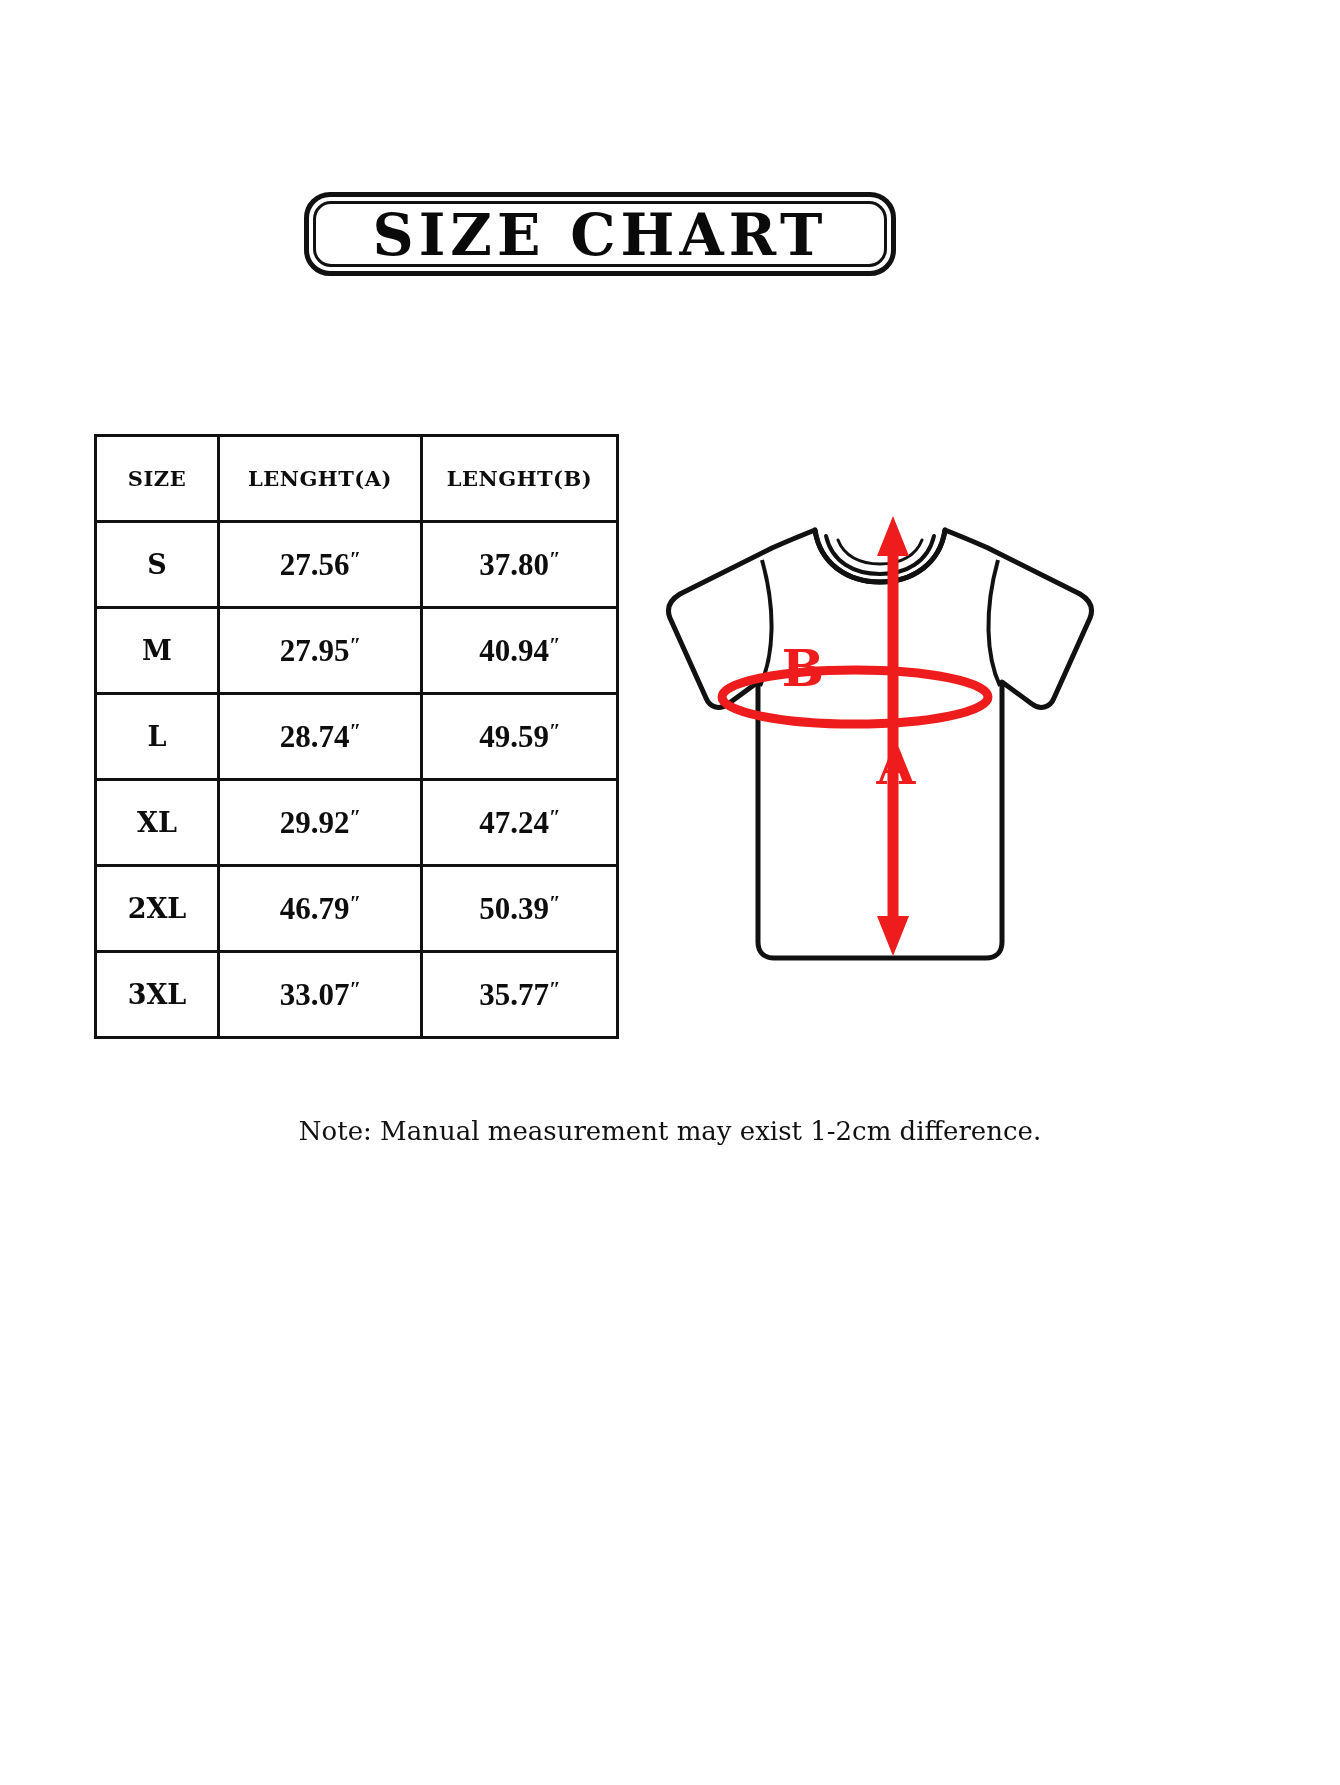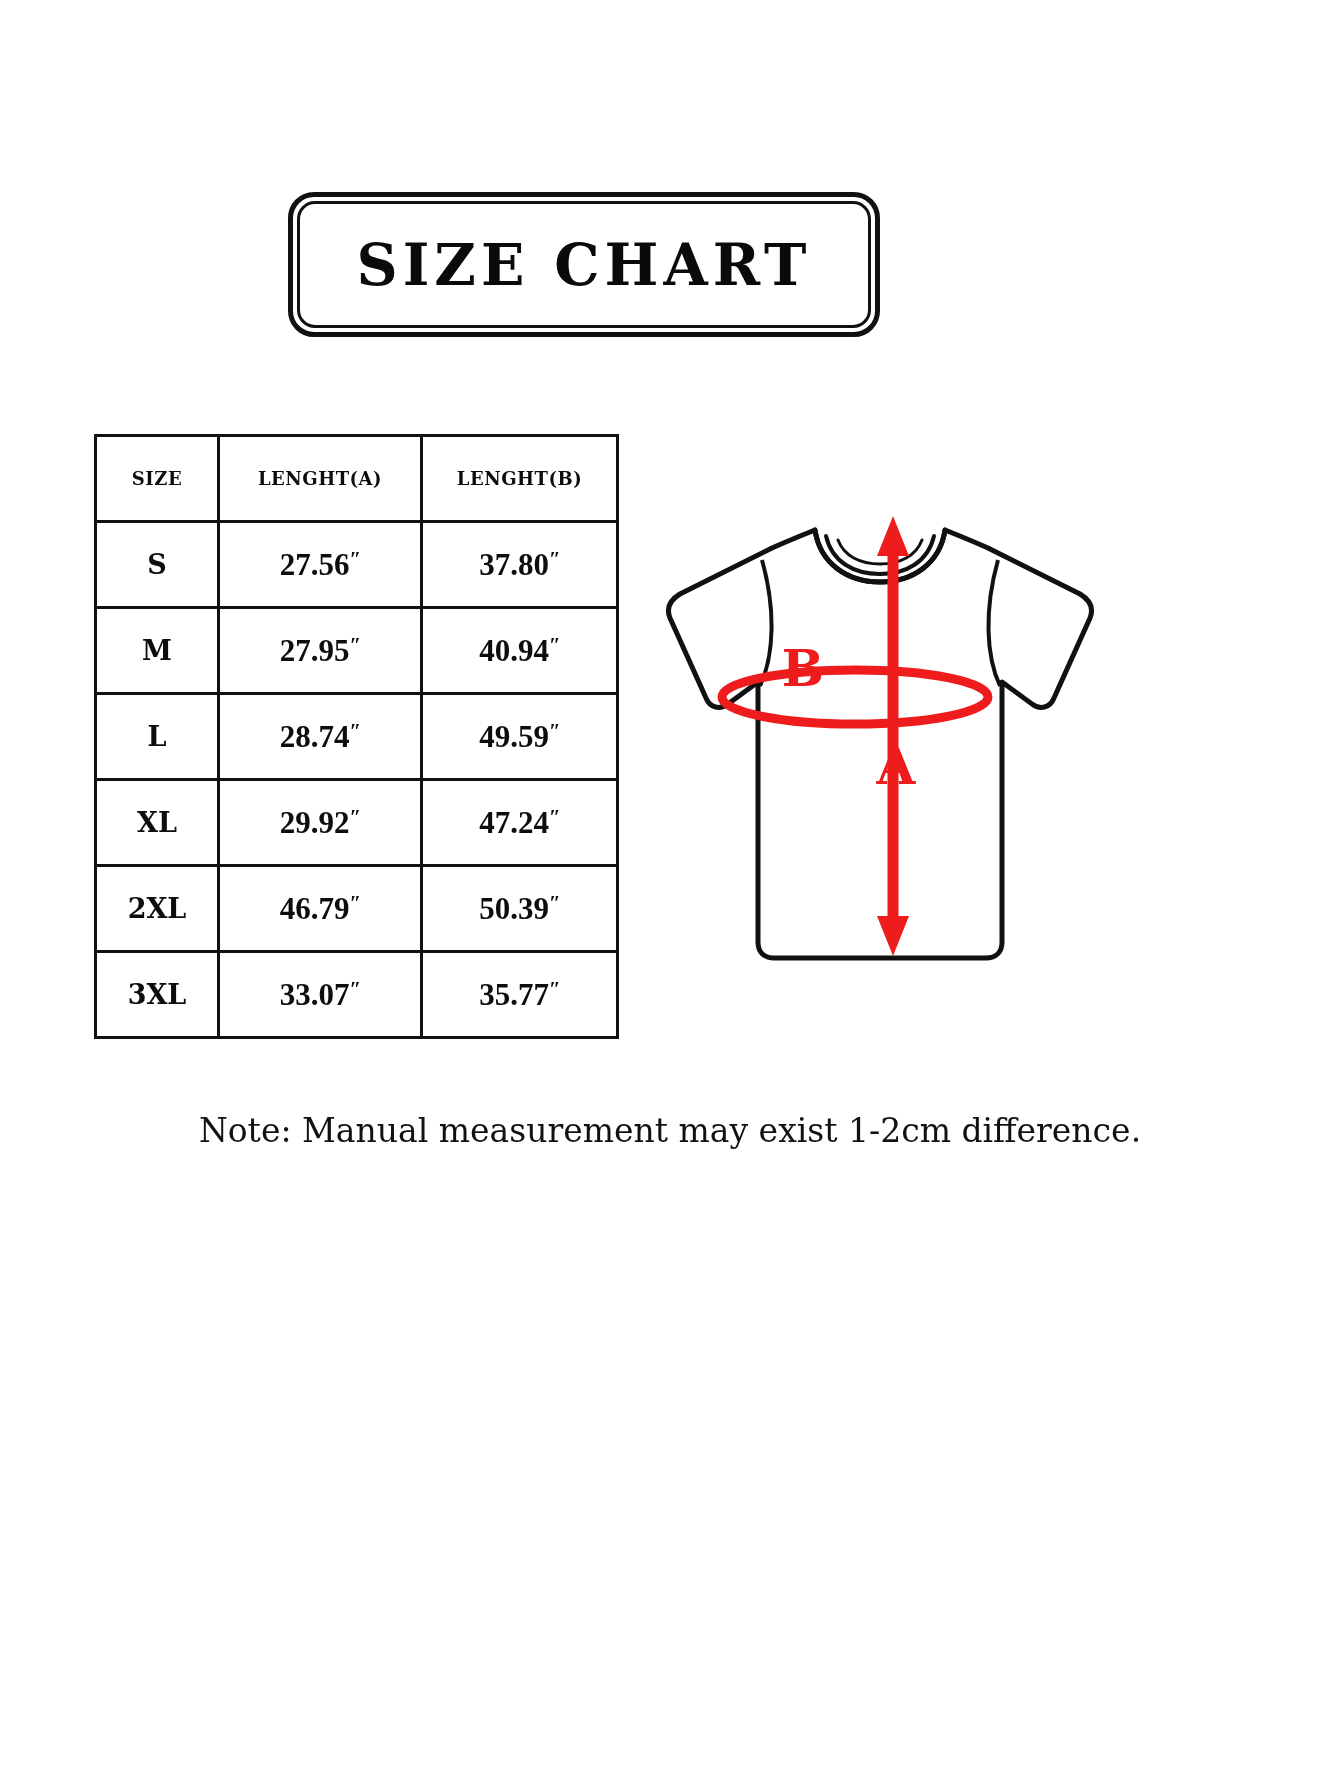--- a/index.html
+++ b/index.html
@@ -12,24 +12,24 @@
     height: 1785px;
     position: relative;
     font-family: "Liberation Serif", serif;
     color: #0d0d0d;
     overflow: hidden;
   }
 
   
   .title-wrap {
     position: absolute;
-    left: 288px;
+    left: 304px;
     top: 192px;
     width: 592px;
-    height: 145px;
+    height: 84px;
   }
   .title-outer {
     position: absolute;
     inset: 0;
     border: 5px solid #111111;
     border-radius: 26px;
     box-sizing: border-box;
   }
   .title-inner {
     position: absolute;
@@ -69,21 +69,21 @@
   table.size-table td, table.size-table th {
     border: 3px solid #111111;
     text-align: center;
     vertical-align: middle;
     padding: 0;
     height: 83px;
   }
   table.size-table th {
     font-family: "DejaVu Serif", serif;
     font-weight: 700;
-    font-size: 18px;
+    font-size: 21px;
     letter-spacing: 0.5px;
   }
   table.size-table th.col-size { width: 120px; }
   table.size-table th.col-a { width: 200px; }
   table.size-table th.col-b { width: 193px; }
 
   td.size-cell {
     font-family: "DejaVu Serif", serif;
     font-weight: 700;
     font-size: 27px;
@@ -111,21 +111,21 @@
   
   .notes {
     position: absolute;
     left: 110px;
     top: 1100px;
     width: 1120px;
     text-align: center;
   }
   .note-line {
     font-family: "DejaVu Serif", serif;
-    font-size: 33px;
+    font-size: 26px;
     line-height: 62px;
     color: #111111;
     white-space: nowrap;
   }
   .note-label {
     font-weight: 400;
   }
 </style>
 </head>
 <body>

